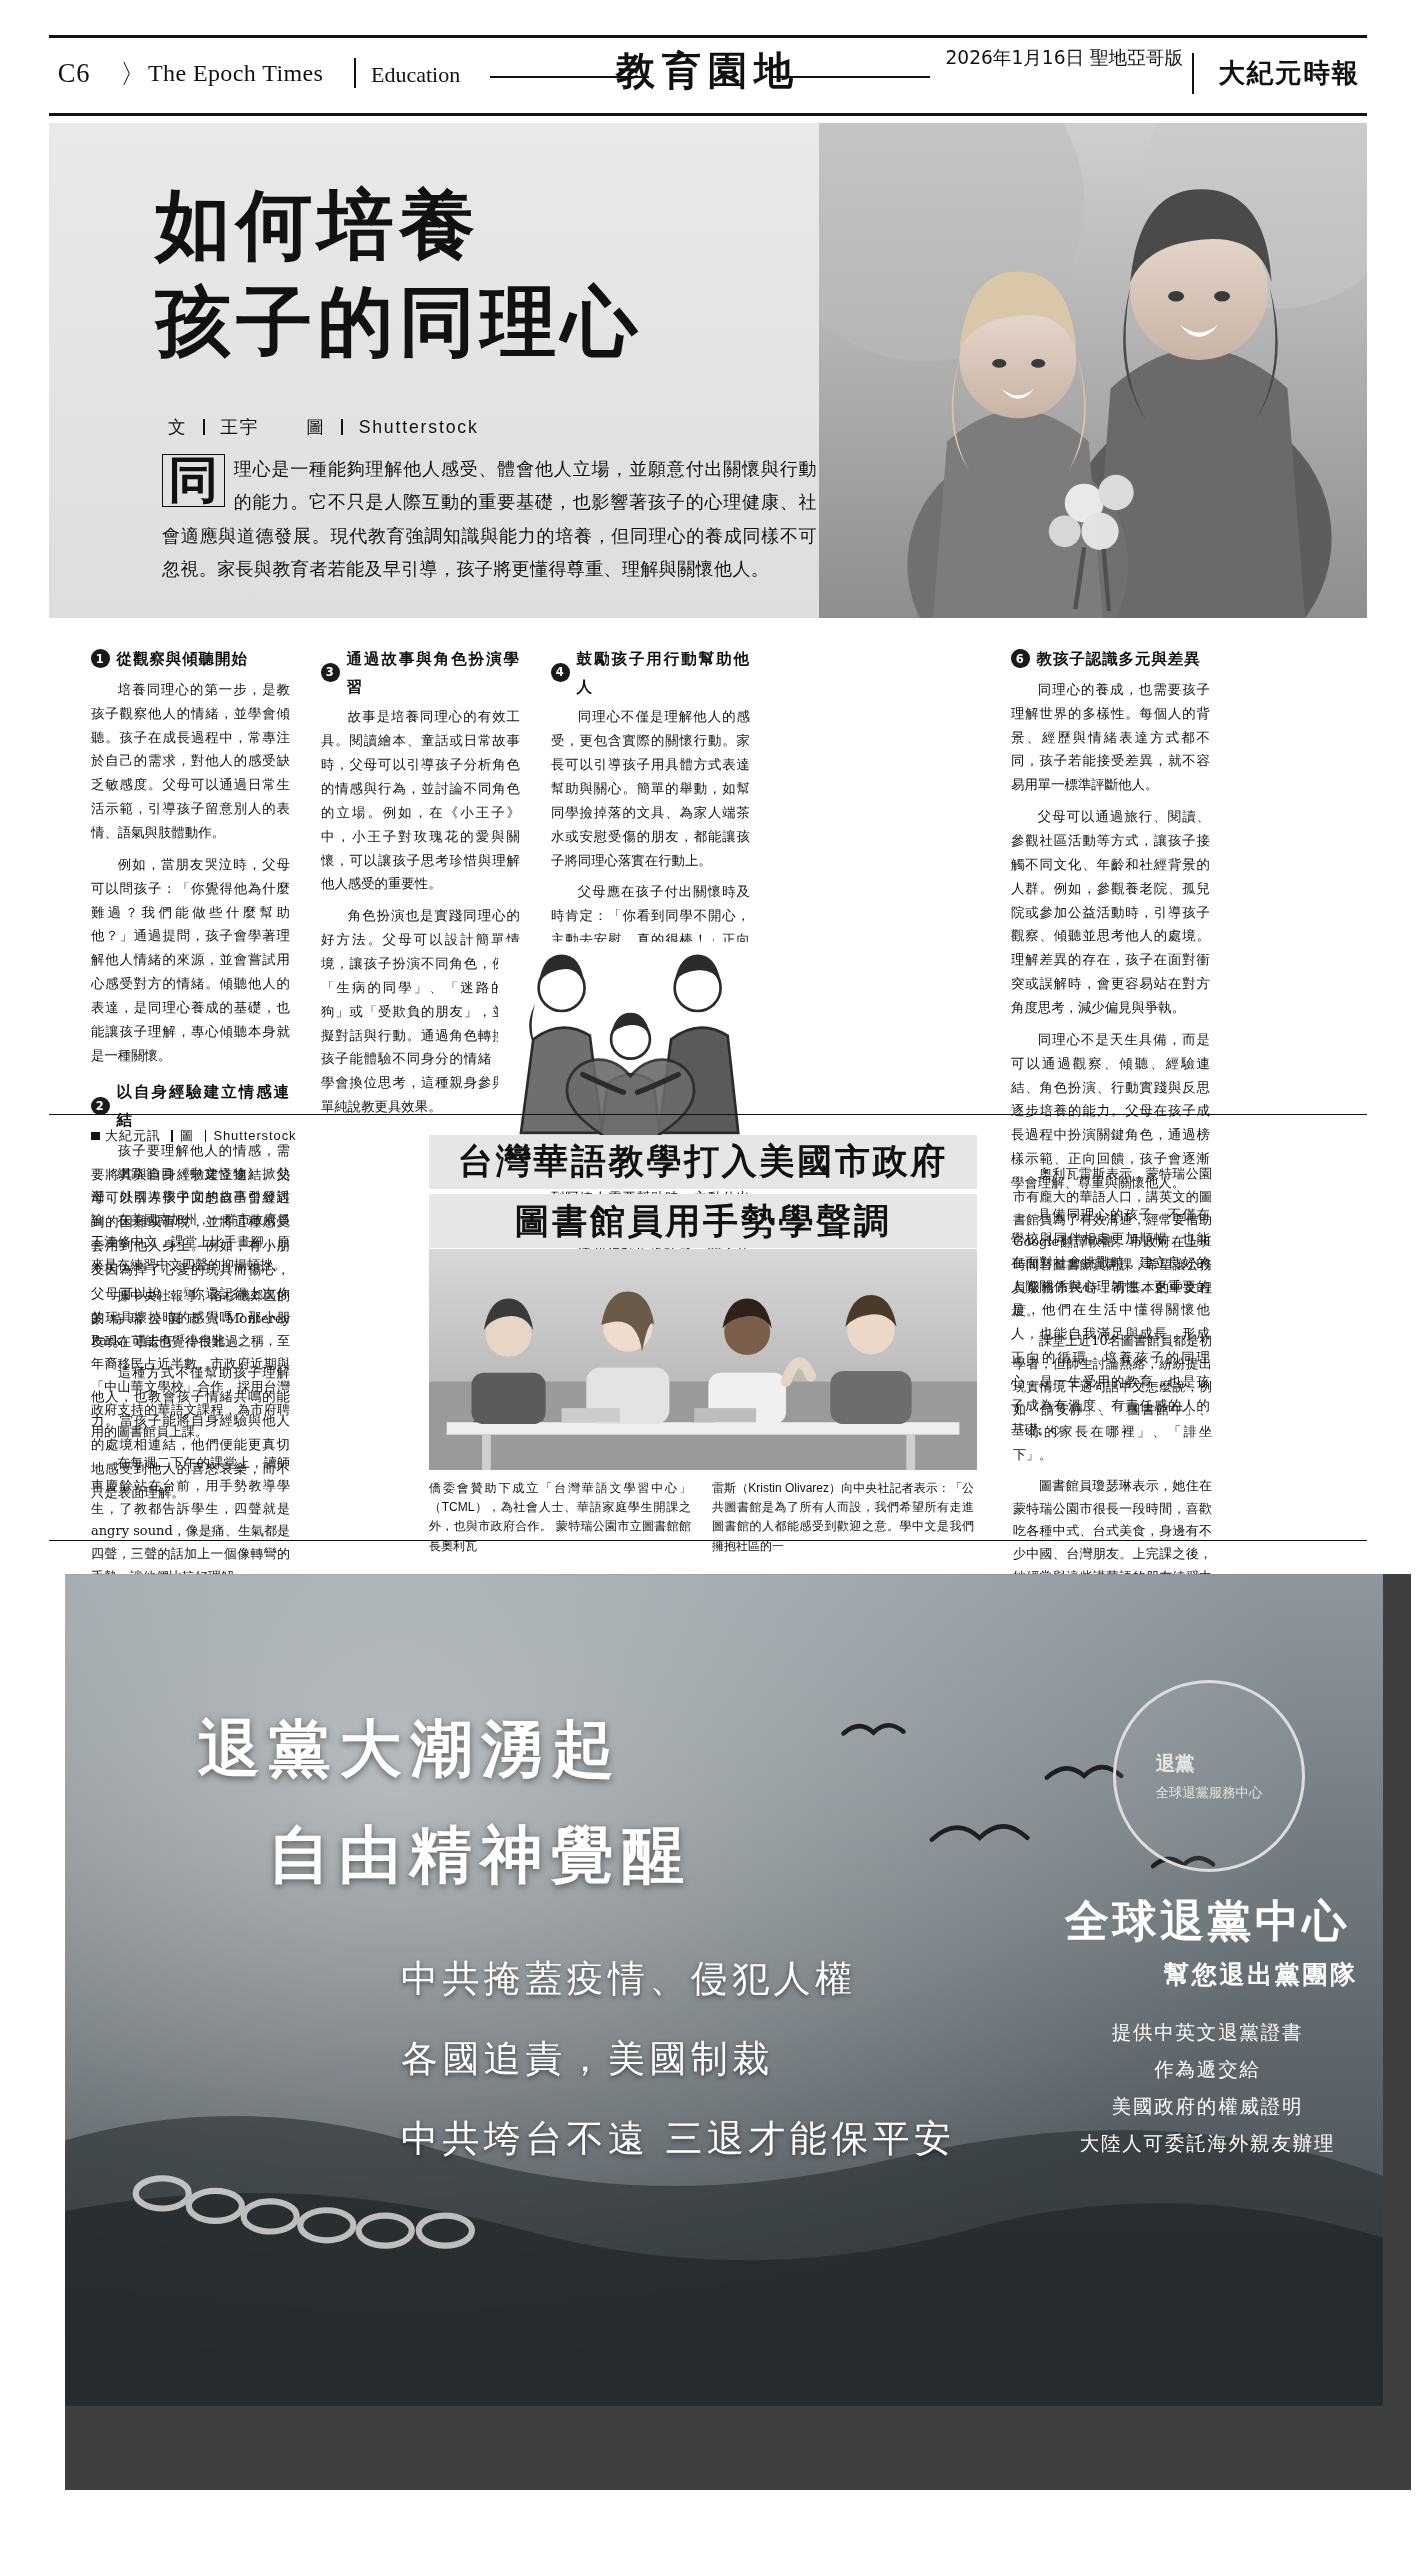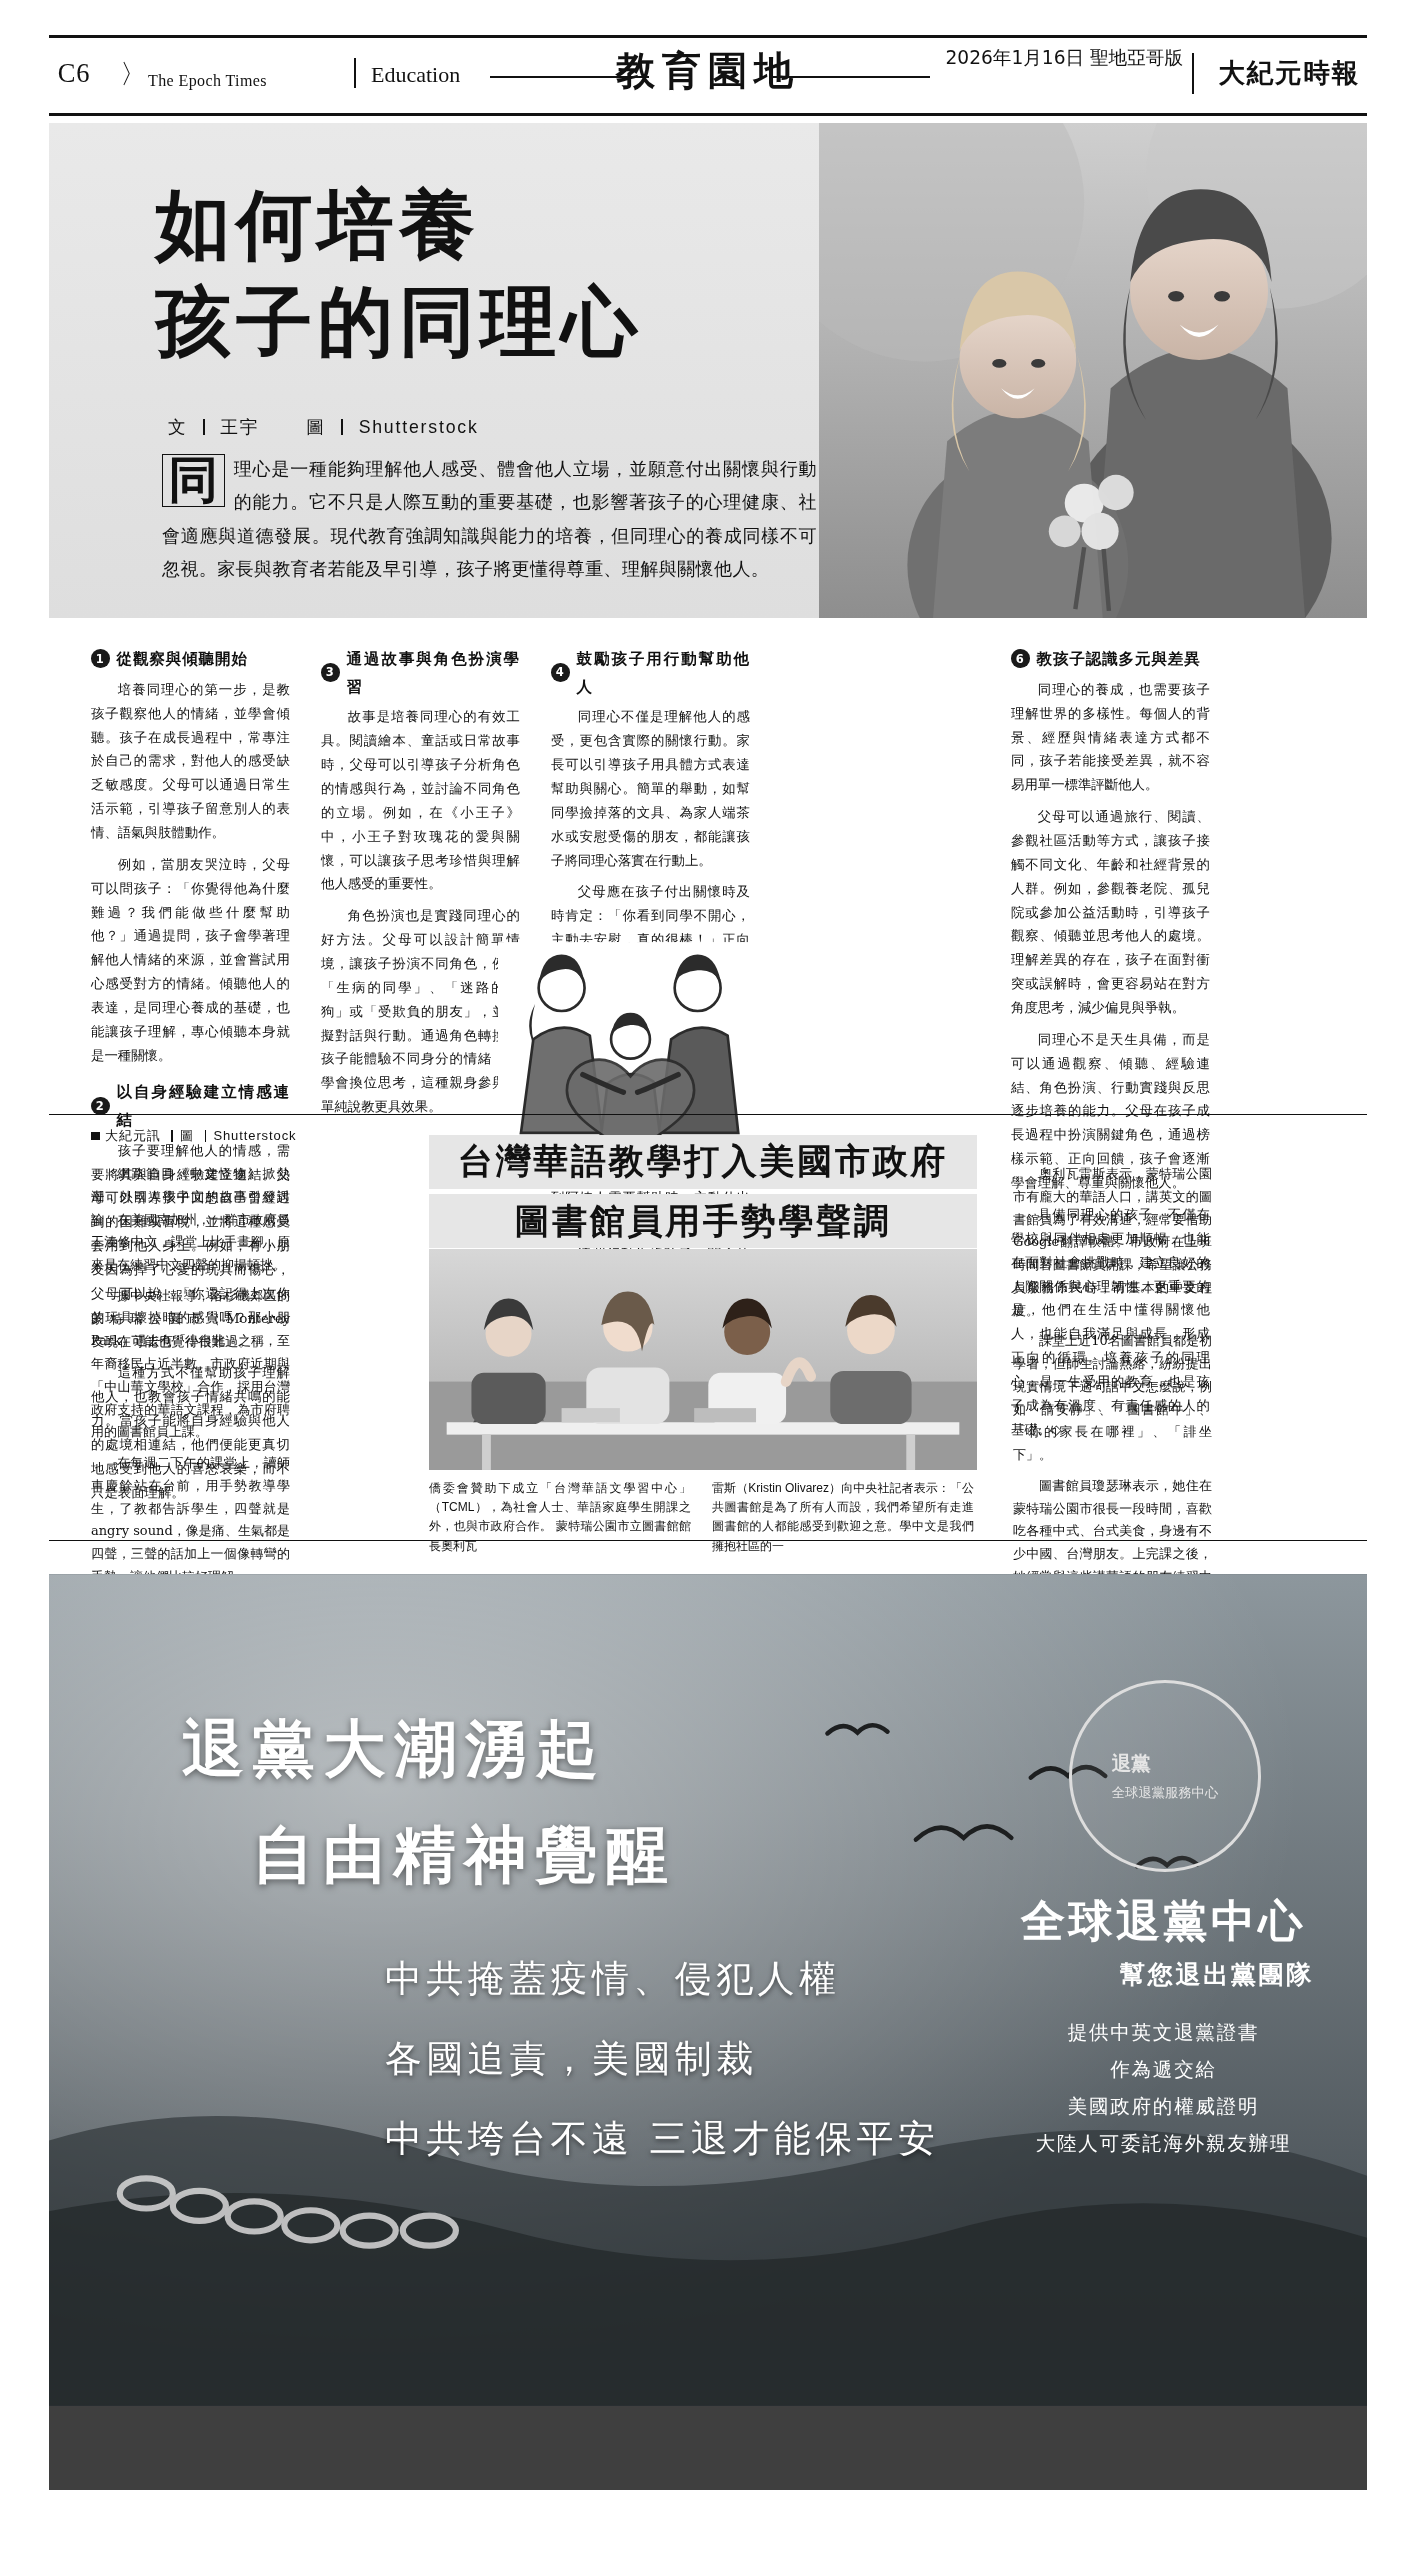--- a/index.html
+++ b/index.html
@@ -6,21 +6,21 @@
   body{font-family:"Liberation Sans","DejaVu Sans",sans-serif;}
   .page{width:1415px;height:2576px;position:relative;background:#ffffff;overflow:hidden;}
   .sheet{position:absolute;left:49px;top:35px;width:1318px;height:2503px;background:#ffffff;}
 
   
   .masthead{position:absolute;left:0;top:0;width:1318px;height:81px;}
   .masthead .rule-top{position:absolute;left:0;top:0;width:1318px;height:2.7px;background:#111;}
   .masthead .rule-bot{position:absolute;left:0;top:78px;width:1318px;height:2.7px;background:#111;}
   .pagenum{position:absolute;left:8.8px;top:23px;font-family:"Liberation Serif","DejaVu Serif",serif;font-size:26.5px;color:#111;letter-spacing:0.9px;}
   .mast-slash{position:absolute;left:71px;top:21px;font-size:26.5px;color:#111;font-family:"Liberation Serif",serif;}
-  .mast-name{position:absolute;left:99px;top:25px;font-family:"Liberation Serif","DejaVu Serif",serif;font-size:16px;color:#111;letter-spacing:0.4px;margin-top:12px;}
+  .mast-name{position:absolute;left:99px;top:25px;font-family:"Liberation Serif","DejaVu Serif",serif;font-size:24px;color:#111;letter-spacing:0.4px;}
   .mast-bar{position:absolute;left:305px;top:23px;width:1.8px;height:30px;background:#111;}
   .mast-sec{position:absolute;left:322px;top:26.5px;font-family:"Liberation Serif","DejaVu Serif",serif;font-size:22px;color:#111;}
   .mast-cn{position:absolute;left:0;top:8.8px;width:1318px;text-align:center;font-family:"DejaVu Serif",serif;font-weight:bold;font-size:39px;color:#111;letter-spacing:7px;}
   .mast-line-l{position:absolute;left:441px;top:41px;width:159px;height:1.8px;background:#111;}
   .mast-line-r{position:absolute;left:722px;top:41px;width:159px;height:1.8px;background:#111;}
   .mast-date{position:absolute;right:184px;top:10px;font-size:18.6px;color:#111;font-family:"DejaVu Sans",sans-serif;}
   .mast-logo{position:absolute;right:7px;top:19.5px;font-family:"DejaVu Serif",serif;font-weight:bold;font-size:26.5px;color:#111;letter-spacing:1.8px;}
   .mast-dateline{position:absolute;right:173px;top:17.7px;width:1.8px;height:41px;background:#111;}
 
   
@@ -47,21 +47,21 @@
   .s2-credit .sq{display:inline-block;width:8.8px;height:8.8px;background:#111;margin-right:5.3px;}
   .s2-credit .sep{display:inline-block;width:1.8px;height:12.4px;background:#111;margin:0 7px -1.8px 10.6px;}
   .s2head{position:absolute;left:380px;top:19.5px;width:548px;font-family:"DejaVu Serif",serif;font-weight:bold;font-size:35px;line-height:1.45;letter-spacing:2.7px;color:#111;text-align:center;}
   .s2head .ln{display:block;background:#e6e6e6;padding:1.8px 5.3px;margin-bottom:5.3px;}
   .s2col{position:absolute;width:199px;font-family:"DejaVu Serif",serif;font-size:13px;line-height:1.75;color:#111;text-align:justify;}
   .s2-photo{position:absolute;left:380px;top:134px;width:548px;height:221px;background:#9a9a9a;overflow:hidden;}
   .s2cap{position:absolute;left:380px;top:364px;width:548px;font-size:12px;line-height:1.6;color:#111;text-align:justify;}
   .s2cap .cap-col{width:262px;display:inline-block;vertical-align:top;}
 
   
-  .ad{position:absolute;left:0;top:1539px;width:1318px;height:916px;background:#3f3f3f;overflow:hidden;}
+  .ad{position:absolute;left:16px;top:1539px;width:1318px;height:916px;background:#3f3f3f;overflow:hidden;padding-left:28px;}
   .ad-sky{position:absolute;left:0;top:0;width:1318px;height:832px;background:linear-gradient(180deg,#6f7a80 0%,#8b949a 38%,#5d666c 78%,#2f3438 100%);}
   .ad-title{position:absolute;left:133px;top:133px;font-family:"DejaVu Serif",serif;font-weight:bold;font-size:62px;color:#fff;letter-spacing:8.8px;text-shadow:0 1.8px 7px rgba(0,0,0,.5);}
   .ad-title2{position:absolute;left:203px;top:239px;font-family:"DejaVu Serif",serif;font-weight:bold;font-size:62px;color:#fff;letter-spacing:8.8px;text-shadow:0 1.8px 7px rgba(0,0,0,.5);}
   .ad-line{position:absolute;left:336px;font-family:"DejaVu Serif",serif;font-size:37px;color:#fff;letter-spacing:4.4px;text-shadow:0 1.8px 5.3px rgba(0,0,0,.55);}
   .ad-seal{position:absolute;right:106px;top:106px;width:186px;height:186px;border-radius:50%;border:3.5px solid #ddd;color:#e5e5e5;display:flex;align-items:center;justify-content:center;text-align:left;font-size:13.3px;line-height:1.5;background:rgba(255,255,255,.06);}
   .ad-center{position:absolute;right:53px;top:318px;width:301px;text-align:center;color:#fff;}
   .ad-center .c1t{font-family:"DejaVu Serif",serif;font-weight:bold;font-size:44px;letter-spacing:3.5px;}
   .ad-center .c2t{font-family:"DejaVu Serif",serif;font-weight:bold;font-size:25px;letter-spacing:2.7px;margin-top:7px;text-align:right;}
   .ad-center .cl{font-size:19.5px;line-height:1.9;margin-top:23px;letter-spacing:1.8px;}
   .ad-foot{position:absolute;left:0;bottom:0;width:1318px;height:67px;background:#5a5f63;display:flex;align-items:center;justify-content:center;gap:39px;color:#fff;font-size:22px;letter-spacing:1.8px;}

